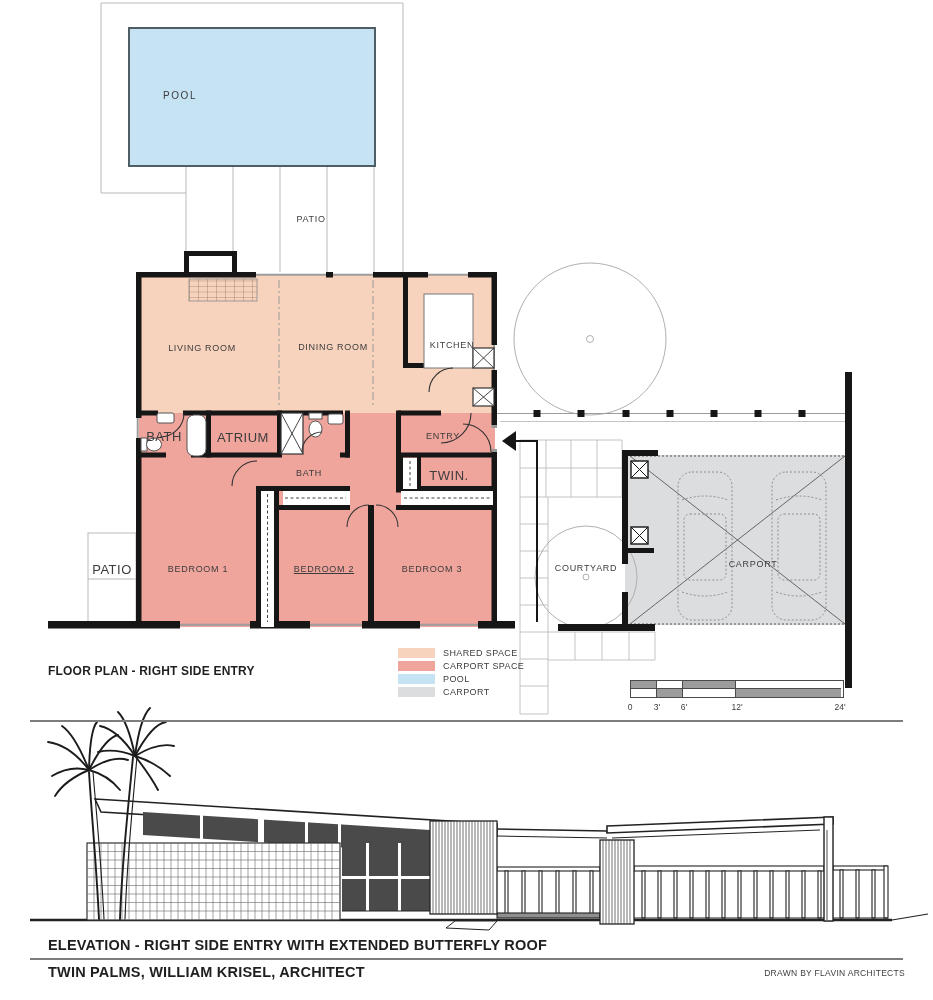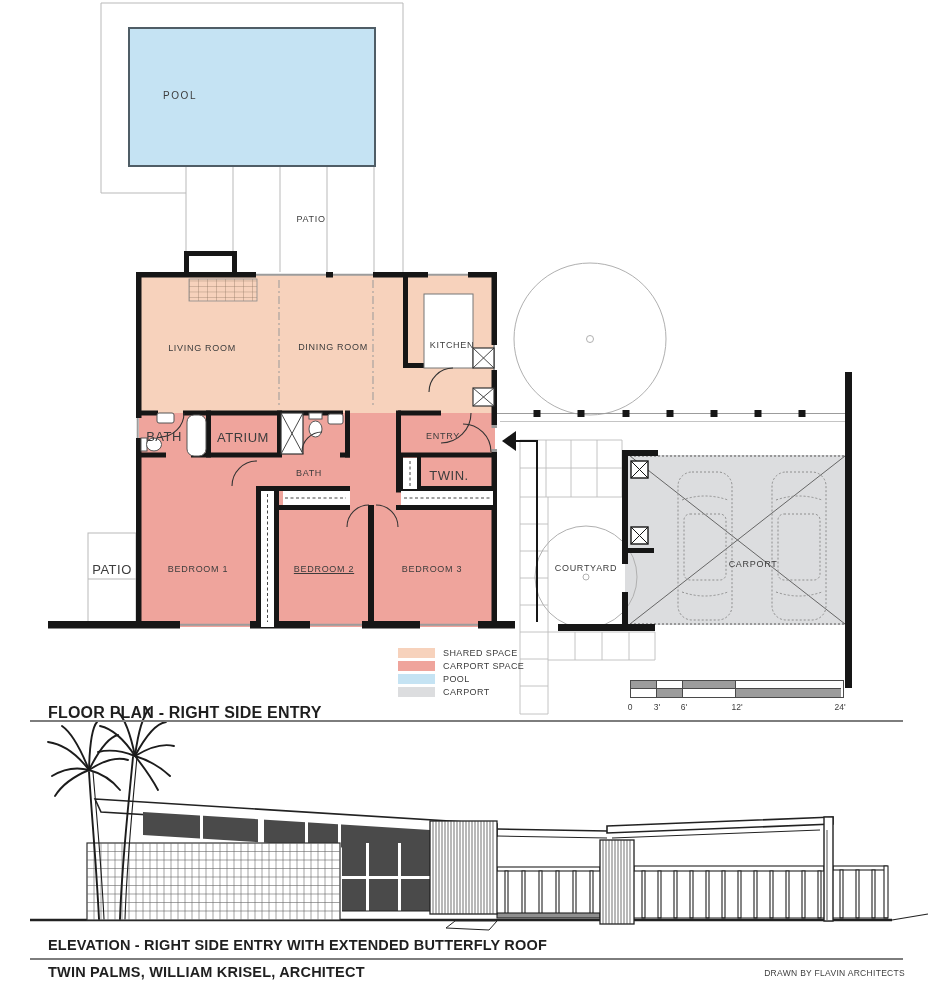--- a/index.html
+++ b/index.html
@@ -405,21 +405,21 @@
       <div class="scaleseg w" style="width:53px;"></div>
         <div class="scaleseg g" style="width:105px;"></div>
     </div>
   </div>
   <div class="tick" style="left:630px;">0</div>
   <div class="tick" style="left:657px;">3'</div>
   <div class="tick" style="left:684px;">6'</div>
   <div class="tick" style="left:737px;">12'</div>
   <div class="tick" style="left:840px;">24'</div>
 
-  <div class="title" style="left:48px;top:704px;font-size:16px;">FLOOR PLAN - RIGHT SIDE ENTRY</div>
+  <div class="title" style="left:48px;top:664px;font-size:12px;">FLOOR PLAN - RIGHT SIDE ENTRY</div>
   <div class="rule" style="top:720px;"></div>
 
   <div class="title" style="left:48px;top:937px;font-size:14.5px;">ELEVATION - RIGHT SIDE ENTRY WITH EXTENDED BUTTERFLY ROOF</div>
   <div class="rule" style="top:958px;"></div>
 
   <div class="title" style="left:48px;top:964px;font-size:14.5px;">TWIN PALMS, WILLIAM KRISEL, ARCHITECT</div>
   <div class="credit" style="left:600px;top:968px;width:305px;text-align:right;">DRAWN BY FLAVIN ARCHITECTS</div>
 </div>
 
 </body></html>

